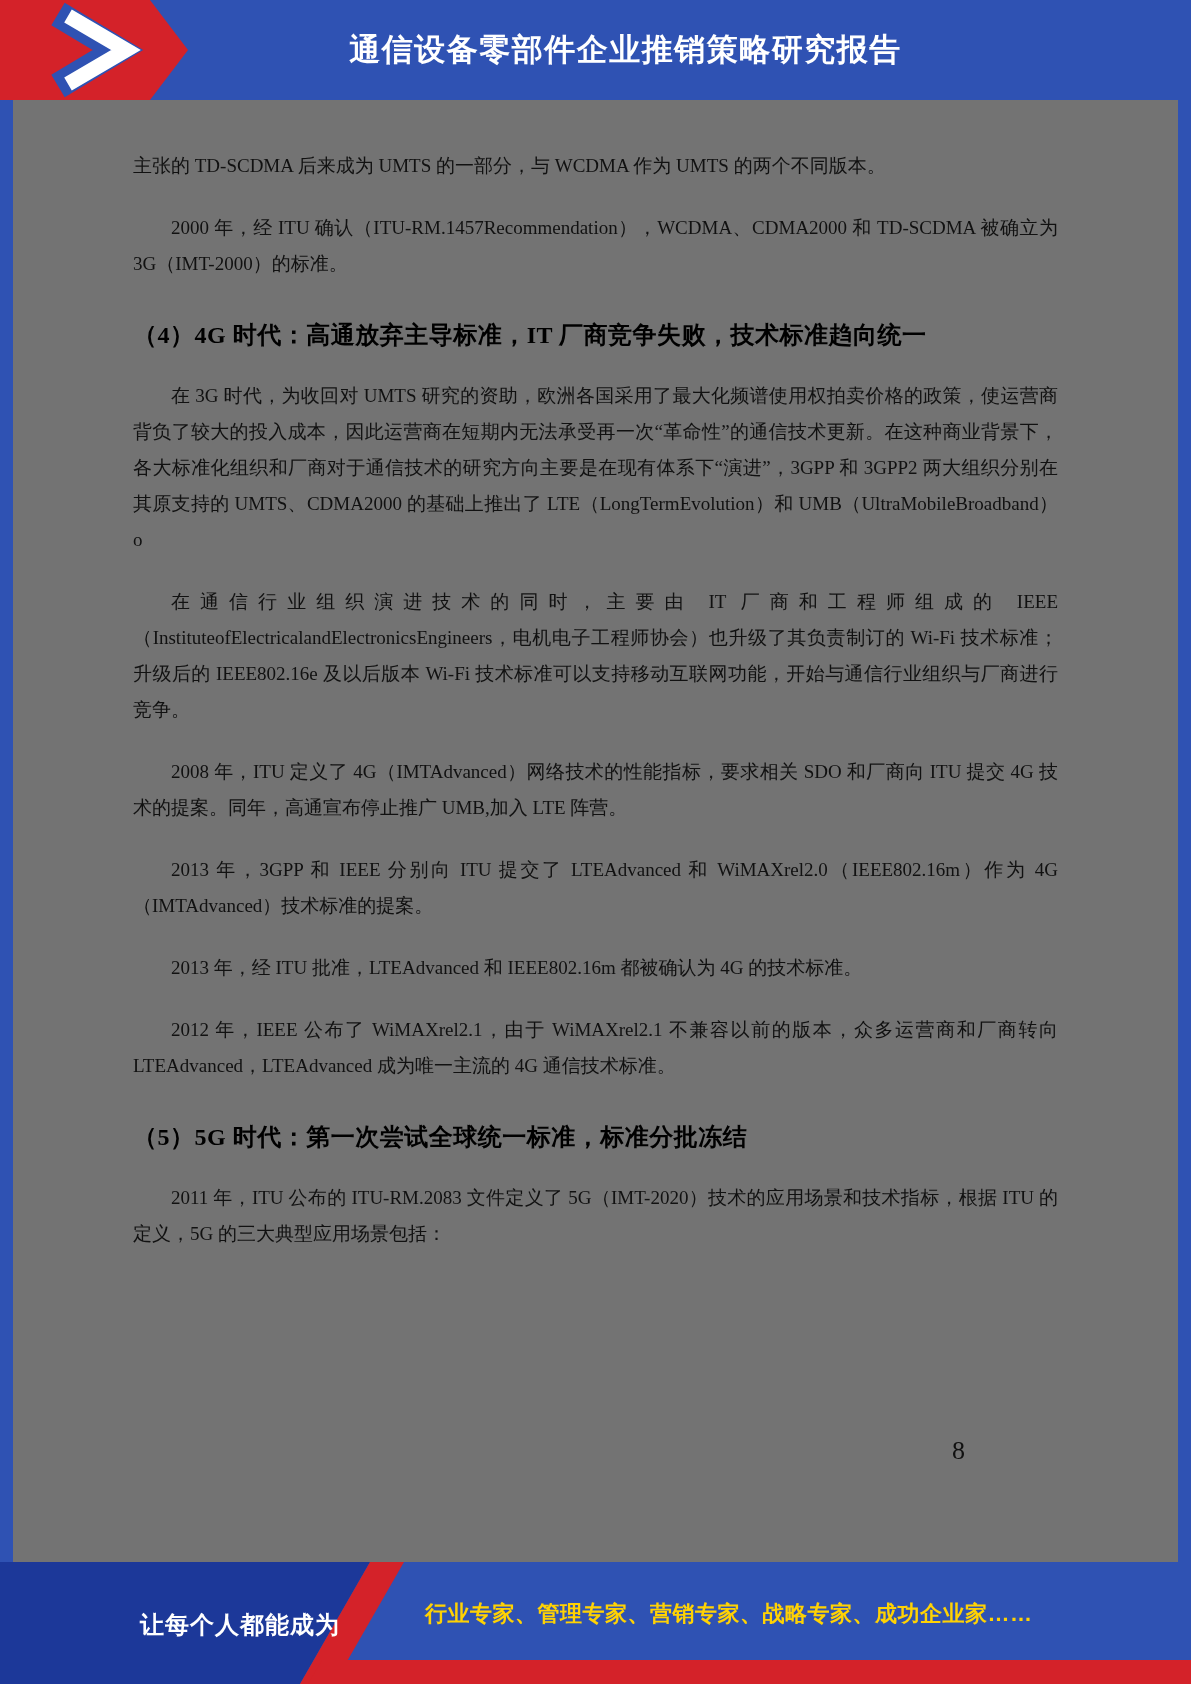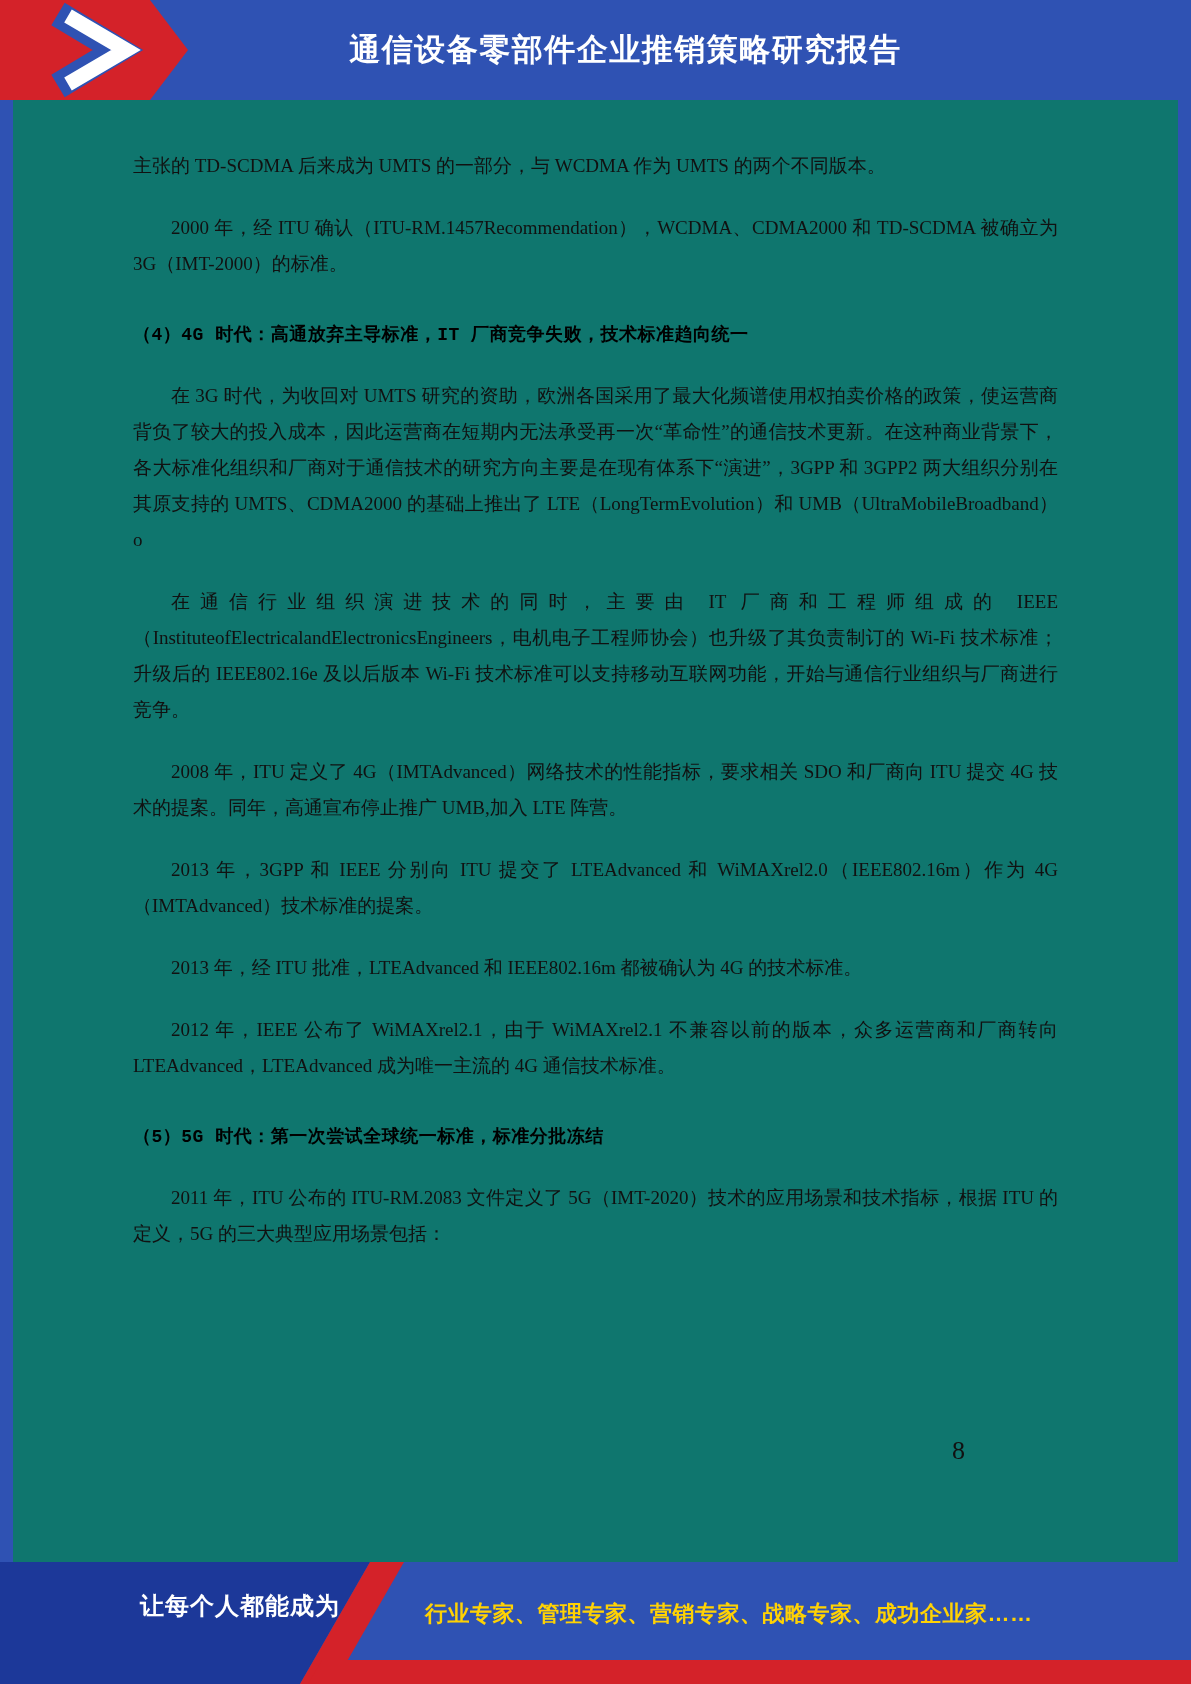--- a/index.html
+++ b/index.html
@@ -1,21 +1,21 @@
 <!DOCTYPE html>
 <html lang="zh"><head>
 <meta charset="utf-8">
 <title>Report Page</title>
 <style>
   * { margin:0; padding:0; box-sizing:border-box; }
   html,body { background:#ffffff; }
   body { font-family:"Liberation Serif","DejaVu Serif",serif; }
   .page {
     position:relative; width:1191px; height:1684px;
-    background:#0f766e; overflow:hidden; margin:0 auto;
+    background:#737373; overflow:hidden; margin:0 auto;
   }
   
   .side-border { position:absolute; top:0; bottom:0; width:13px; background:#2f52b3; z-index:1; }
   .side-border.left { left:0; }
   .side-border.right { right:0; }
 
   
   .header {
     position:absolute; top:0; left:0; right:0; height:100px;
     background:#2f52b3; z-index:3;
@@ -32,36 +32,36 @@
   .content {
     position:absolute; top:100px; left:133px; width:925px; z-index:2;
     padding-top:22px; color:#111111;
   }
   .para {
     font-size:19px; line-height:36px; margin:26px 0;
     text-align:justify;
   }
   .para.indent { text-indent:2em; }
   .heading {
-    font-family:Liberation Mono, monospace;
-    font-weight:bold; color:#000000; font-size:18px; line-height:34px;
+    font-family:Liberation Serif, serif;
+    font-weight:bold; color:#000000; font-size:24px; line-height:34px;
     margin:36px 0 24px 0; letter-spacing:0.5px;
   }
   .page-number {
     position:absolute; left:952px; top:1436px; z-index:2;
     font-size:26px; color:#111111;
   }
 
   
   .footer {
     position:absolute; left:0; right:0; bottom:0; height:122px; z-index:3;
   }
   .footer svg { position:absolute; left:0; top:0; width:100%; height:100%; }
   .footer .slogan-left {
-    position:absolute; left:140px; top:28px;
+    position:absolute; left:140px; top:47px;
     font-family:Liberation Serif, serif;
     color:#ffffff; font-size:24px; font-weight:bold; letter-spacing:1px;
   }
   .footer .slogan-right {
     position:absolute; left:425px; top:37px;
     font-family:"Liberation Sans","DejaVu Sans",sans-serif;
     color:#ffd203; font-size:22px; font-weight:bold; letter-spacing:0.5px;
   }
 </style>
 </head>

